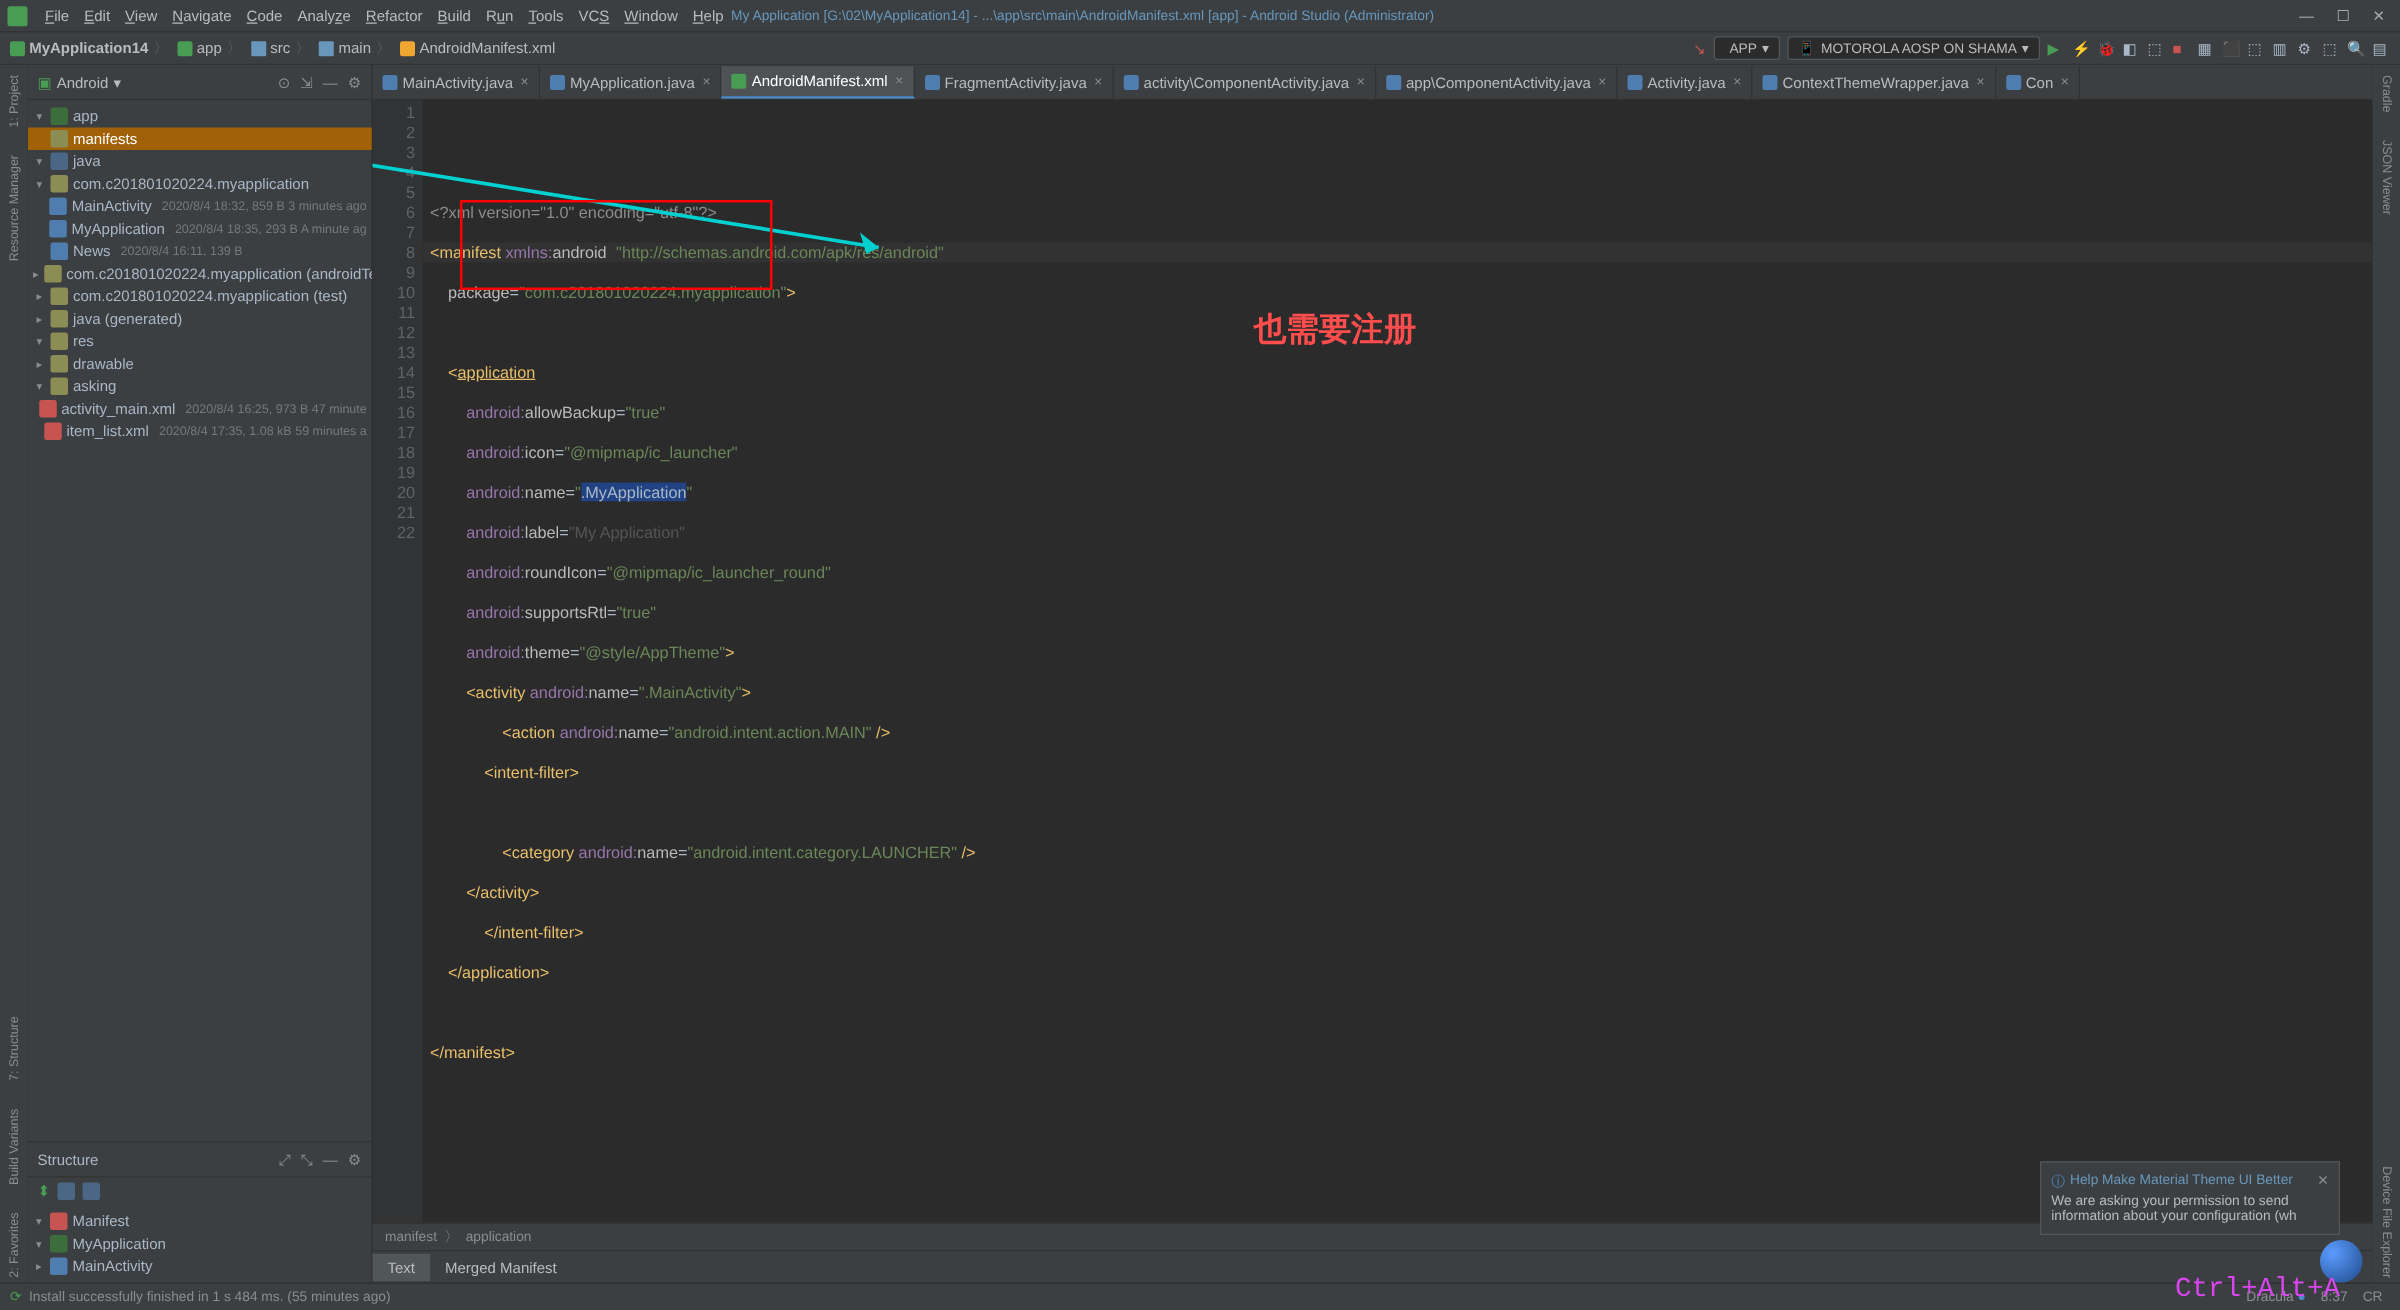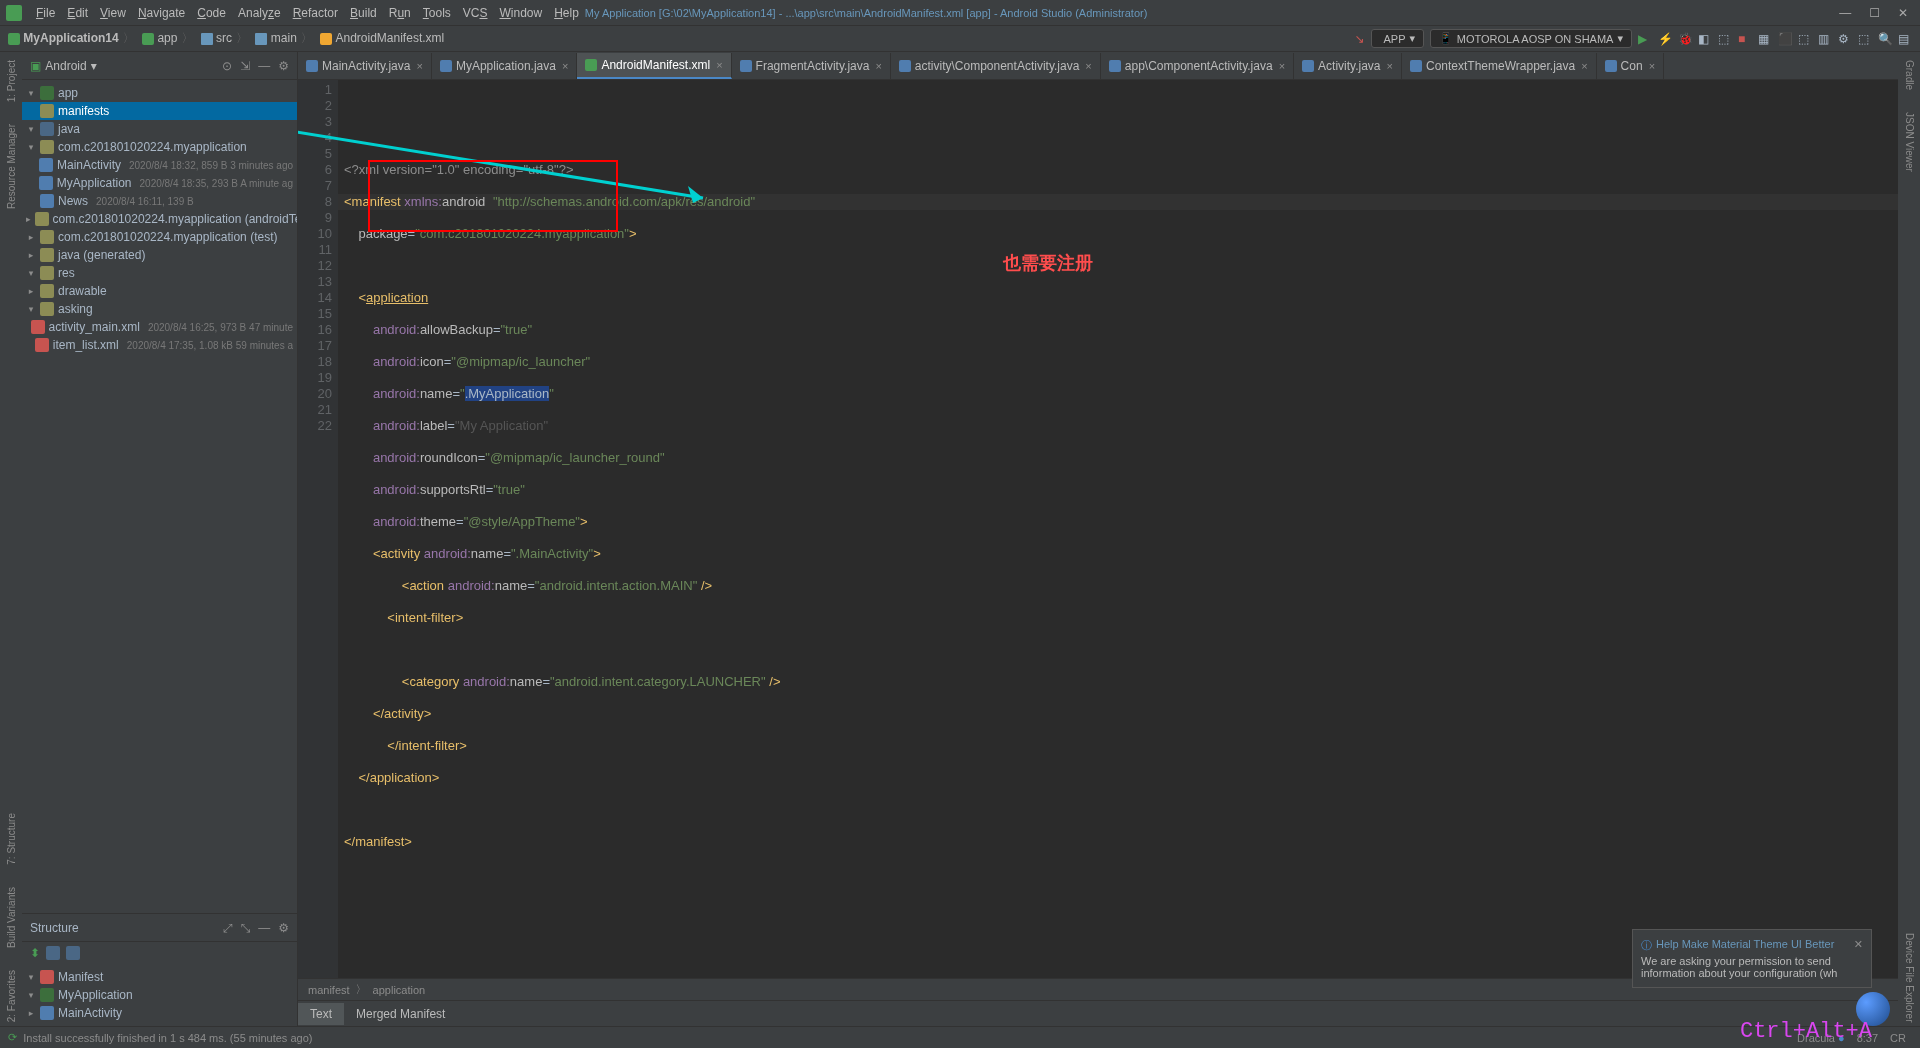--- a/index.html
+++ b/index.html
@@ -31,21 +31,21 @@
 .leftstrip .vtab, .rightstrip .vtab { writing-mode:vertical-rl; transform:rotate(180deg); padding:4px 0; cursor:pointer; }
 .rightstrip .vtab { transform:none; writing-mode:vertical-rl; }
 
 
 .sidebar { width:276px; background:#3c3f41; display:flex; flex-direction:column; border-right:1px solid #323232; }
 .sidebar .panehead { height:28px; display:flex; align-items:center; padding:0 8px; border-bottom:1px solid #323232; }
 .sidebar .panehead .sel { color:#bbb; display:flex; align-items:center; gap:4px; }
 .sidebar .panehead .acts { margin-left:auto; display:flex; gap:8px; color:#8c8c8c; }
 .tree { flex:1; overflow:auto; padding:4px 0; font-size:12px; }
 .tree .node { display:flex; align-items:center; padding:2px 4px; white-space:nowrap; gap:4px; }
-.tree .node.sel { background:#0369a1; color:#fff;align-items:center; }
+.tree .node.sel { background:#a16207; color:#fff;align-items:center; }
 .tree .arrow { width:10px; text-align:center; color:#8c8c8c; font-size:9px; }
 .tree .ficon { width:14px; height:14px; border-radius:2px; flex:0 0 14px; }
 .tree .meta { color:#787878; font-size:10px; margin-left:4px; }
 .ic-pkg { background:#3c6e3c; }
 .ic-folder { background:#8c8c55; }
 .ic-folder2 { background:#4a6785; }
 .ic-cls { background:#507daf; border-radius:50%; }
 .ic-layout { background:#c75450; }
 .ind0{padding-left:6px}.ind1{padding-left:22px}.ind2{padding-left:38px}.ind3{padding-left:54px}
 
@@ -64,21 +64,21 @@
 
 .code { flex:1; display:flex; font-family:'Consolas','Courier New',monospace; font-size:13px; line-height:16px; overflow:auto; position:relative; }
 .gutter { width:40px; background:#313335; color:#606366; text-align:right; padding:2px 6px 0 0; user-select:none; }
 .gutter div{height:16px}
 .src { flex:1; padding:2px 0 0 6px; position:relative; white-space:pre; }
 .src div{height:16px}
 .curline { background:#323232; position:absolute; left:0; right:0; height:16px; z-index:0; }
 .src span{position:relative; z-index:1}
 .c-tag{color:#e8bf6a}.c-attr{color:#bababa}.c-ns{color:#9876aa}.c-str{color:#6a8759}.c-pi{color:#8c8c8c}.c-q{color:#6a8759}
 .c-hl{background:#214283;color:#a9b7c6}
-.annot { position:absolute; color:#ff4d4d; font-size:18px; font-weight:bold; left:665px; top:175px; z-index:5; }
+.annot { position:absolute; color:#ff4d4d; font-size:26px; font-weight:bold; left:665px; top:175px; z-index:5; }
 .redbox { position:absolute; border:2px solid #ff0000; z-index:4; pointer-events:none; }
 .arrow-svg { position:absolute; z-index:4; pointer-events:none; }
 
 .crumbstrip { height:22px; background:#3c3f41; display:flex; align-items:center; padding:0 10px; color:#8c8c8c; font-size:11px; gap:6px; border-top:1px solid #323232; }
 .subtabs { height:26px; background:#3c3f41; display:flex; align-items:center; border-top:1px solid #323232; }
 .subtab { padding:4px 12px; color:#bbb; cursor:pointer; }
 .subtab.active { background:#515658; }
 
 
 .bottomtools { height:22px; background:#3c3f41; border-top:1px solid #323232; display:flex; align-items:center; padding:0 8px; gap:18px; color:#8c8c8c; font-size:11px; }

